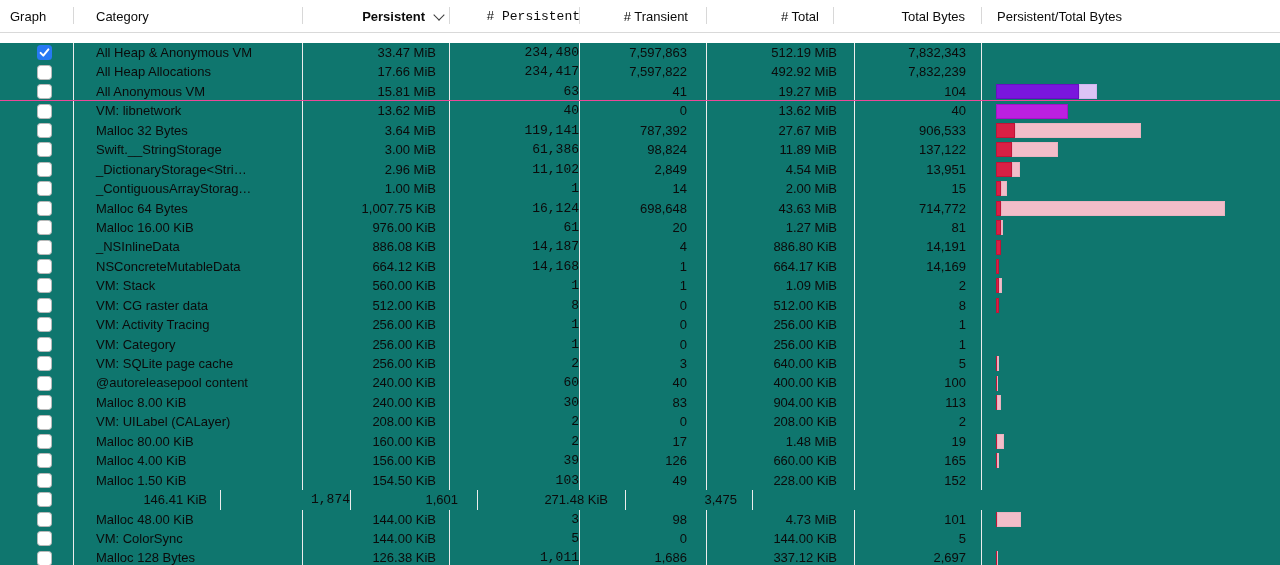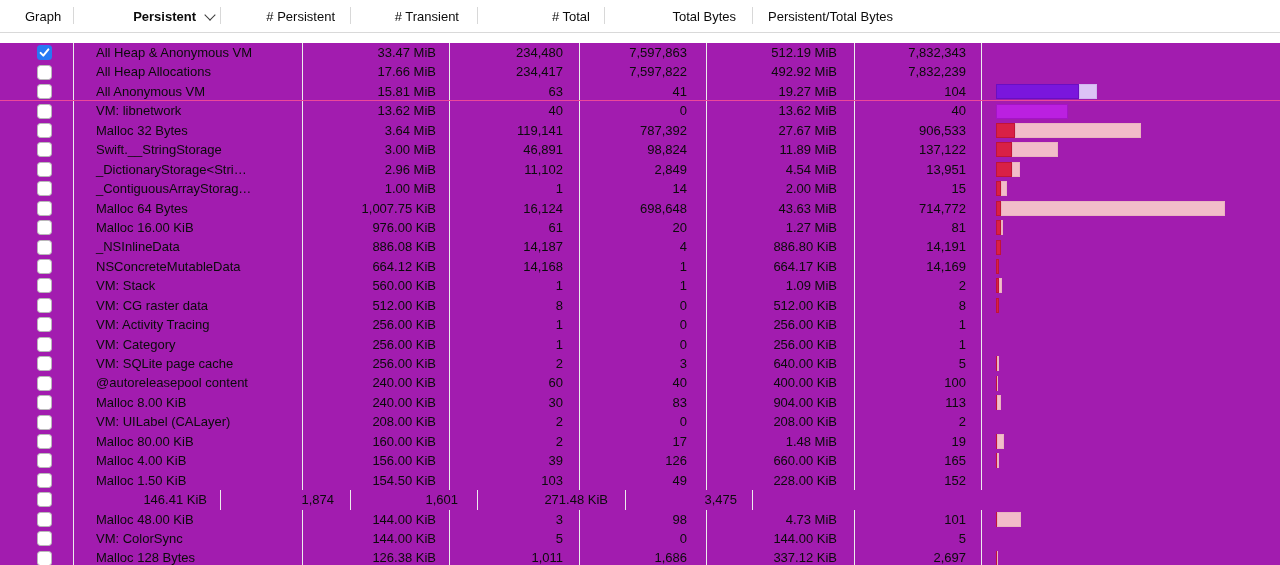--- a/index.html
+++ b/index.html
@@ -18,26 +18,26 @@
   
   .w-graph{width:74px;}
   .w-category{width:229px;}
   .w-persistent{width:147px;}
   .w-npers{width:130px;}
   .w-ntrans{width:127px;}
   .w-total{width:148px;}
   .w-ntotal{width:127px;}
   .w-bar{flex:1;}
   
-  .pl14{padding-left:25px;} .pl22{padding-left:22px;} .pl15{padding-left:15px;}
-  .pr7{padding-right:7px;} .pr13{padding-right:13px;} .pr16{padding-right:16px;}
+  .pl14{padding-left:10px;} .pl22{padding-left:22px;} .pl15{padding-left:15px;}
+  .pr7{padding-right:7px;} .pr13{padding-right:13px;} .pr16{font-family:Liberation Mono, monospace;}
   .pr19{padding-right:19px;} .pr17{padding-right:17px;} .pr15{padding-right:15px;}
   
   .rows{padding-top:10px;}
-  .row{display:flex;height:19.45px;align-items:stretch;box-sizing:border-box;background:#a21caf;}
+  .row{display:flex;height:19.45px;align-items:stretch;box-sizing:border-box;background:#0f766e;}
   .row.group-sep{border-bottom:1px solid #ec4899;}
   .cell{box-sizing:border-box;line-height:19.45px;white-space:nowrap;overflow:hidden;
         border-right:1px solid #ececec;}
   .cell.num{text-align:right;font-variant-numeric:tabular-nums;}
   .cell.cat{text-overflow:ellipsis;}
   .cell.graph{display:flex;align-items:center;}
   .cell.barcol{border-right:none;display:flex;align-items:center;padding-left:14px;}
   
   .cb{width:15px;height:15px;box-sizing:border-box;margin-left:37px;border-radius:3.5px;
       background:#fff;border:1px solid #b9b9b9;display:flex;align-items:center;justify-content:center;flex:0 0 auto;}
@@ -47,20 +47,23 @@
   .bar{display:flex;height:15px;}
   .seg{height:100%;flex:0 0 auto;}
 </style>
 </head>
 <body>
 
 <div class="header">
   <div class="hcell w-graph pl14">
     <span>Graph</span>
   </div>
+  <div class="hcell w-category pl22">
+    <span>Category</span>
+  </div>
   <div class="hcell w-persistent right pr7">
     <span class="bold">Persistent</span>
     <span class="chev"></span>
   </div>
   <div class="hcell w-npers right pr16">
     <span># Persistent</span>
   </div>
   <div class="hcell w-ntrans right pr19">
     <span># Transient</span>
   </div>
@@ -153,21 +156,21 @@
           <div class="seg" style="width: 126px; background: rgb(242, 189, 201); box-shadow: rgb(234, 179, 192) 0px 0px 0px 1px inset;"></div>
         </div>
       </div>
     </div>
     <div class="row">
       <div class="cell graph w-graph">
         <span class="cb"></span>
       </div>
       <div class="cell cat w-category pl22">Swift.__StringStorage</div>
       <div class="cell num w-persistent pr13">3.00 MiB</div>
-      <div class="cell num w-npers pr16">46,891</div>
+      <div class="cell num w-npers pr16">61,386</div>
       <div class="cell num w-ntrans pr19">98,824</div>
       <div class="cell num w-total pr17">11.89 MiB</div>
       <div class="cell num w-ntotal pr15">137,122</div>
       <div class="cell barcol w-bar">
         <div class="bar">
           <div class="seg" style="width: 16px; background: rgb(217, 32, 69); box-shadow: rgb(192, 20, 55) 0px 0px 0px 1px inset;"></div>
           <div class="seg" style="width: 46px; background: rgb(242, 189, 201); box-shadow: rgb(234, 179, 192) 0px 0px 0px 1px inset;"></div>
         </div>
       </div>
     </div>

